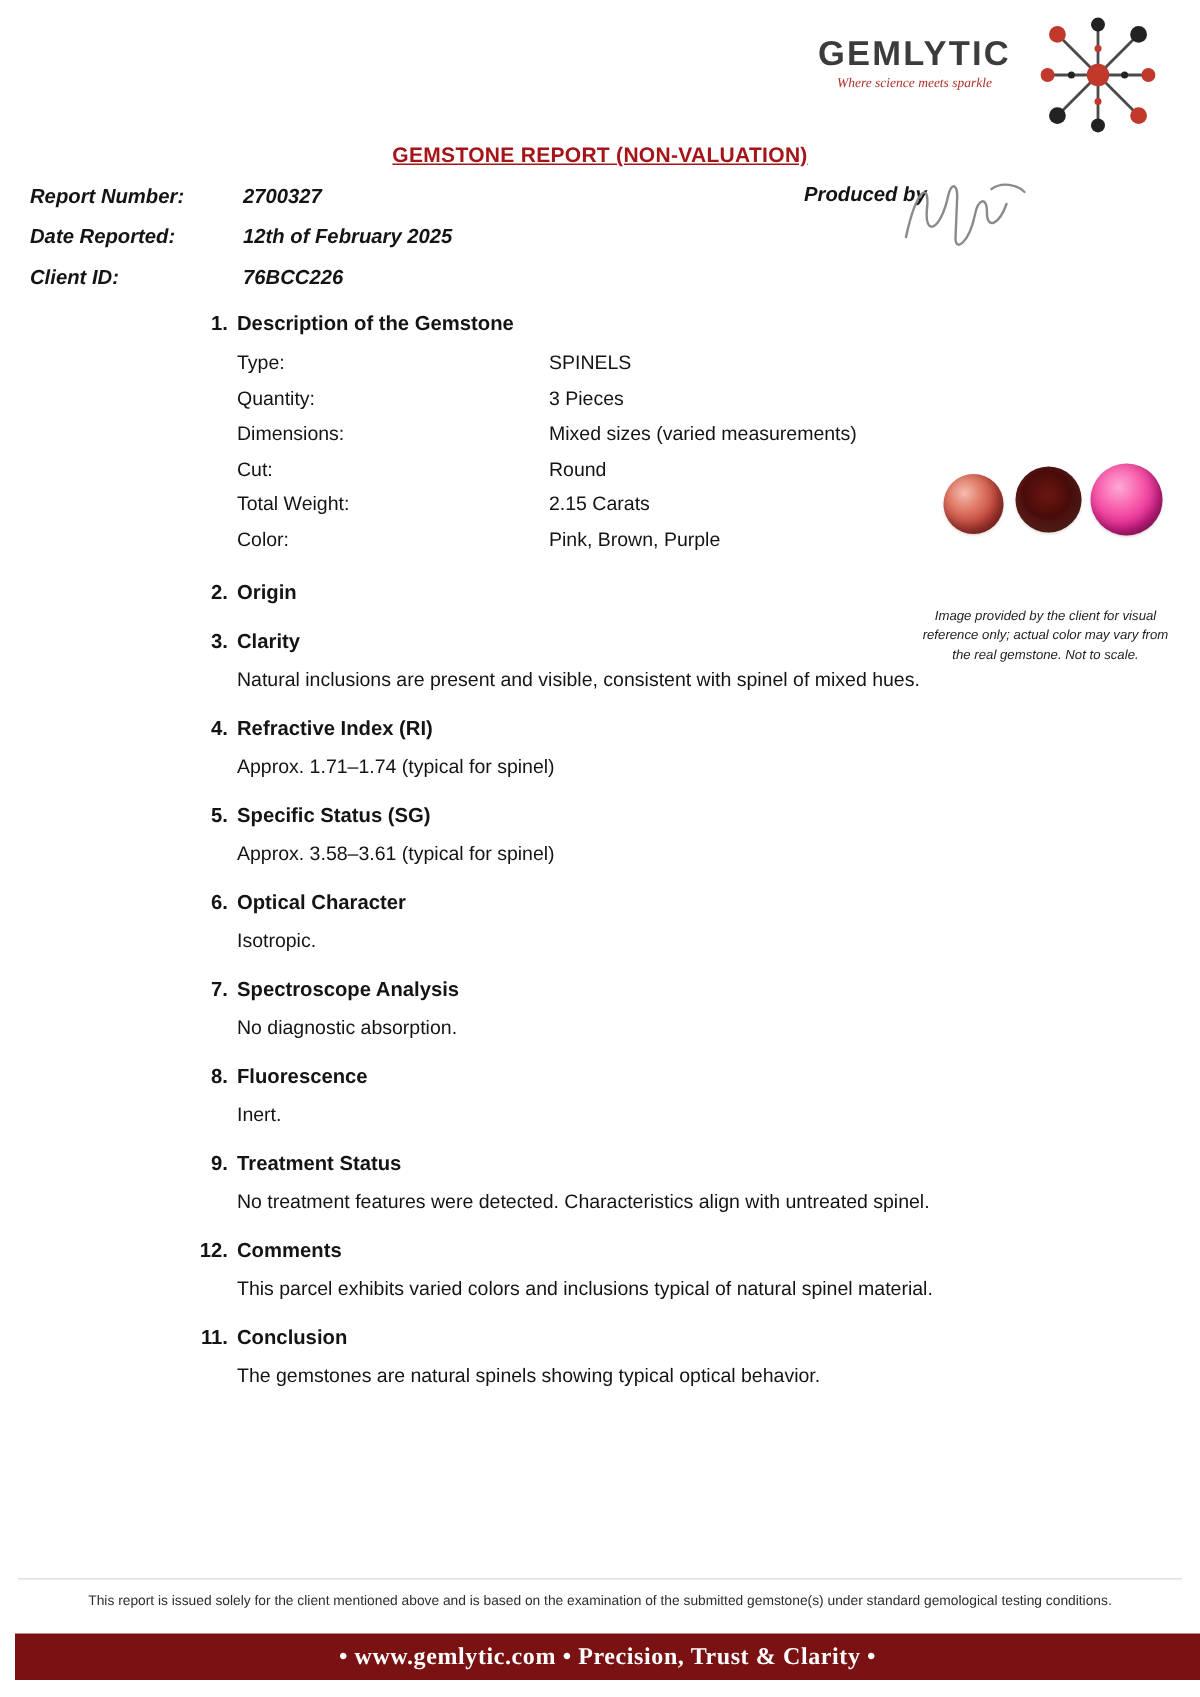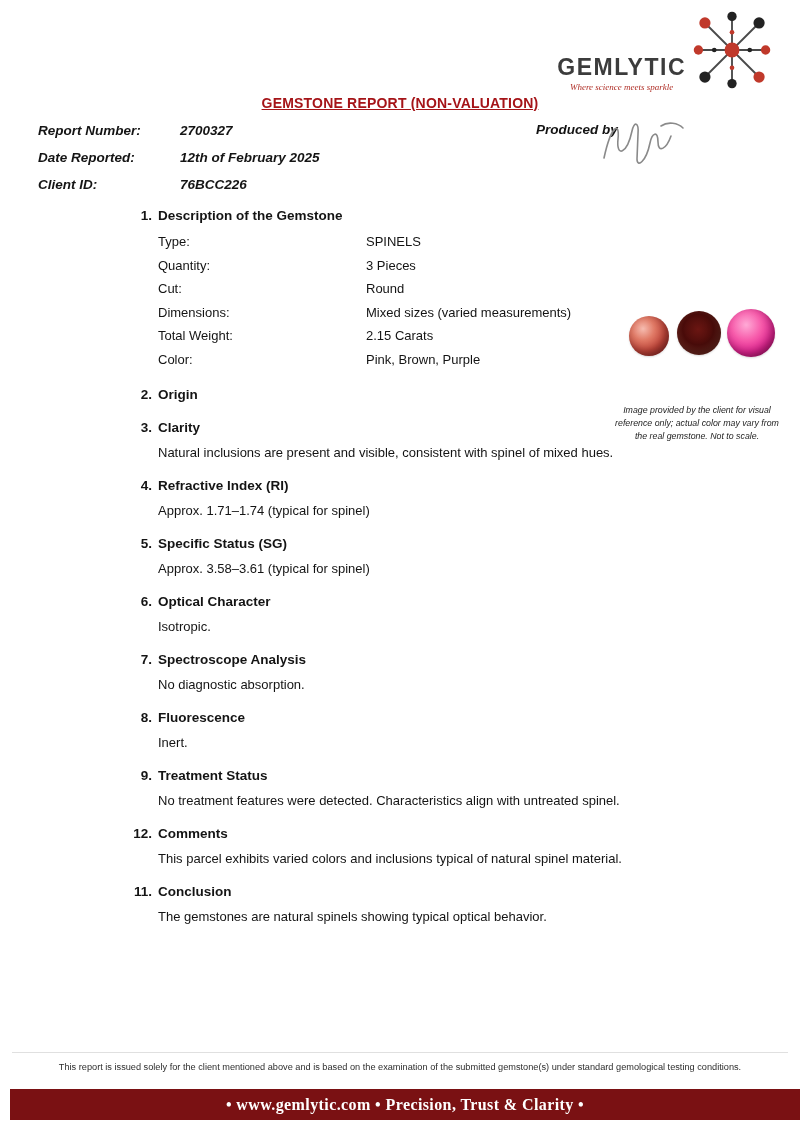--- a/index.html
+++ b/index.html
@@ -4,37 +4,37 @@
 <style>
   * { margin:0; padding:0; box-sizing:border-box; }
   html,body { background:#ffffff; }
   .page {
     position:relative; width:800px; height:1131px; margin:0 auto;
     background:#ffffff; color:#141414; overflow:hidden;
     font-family:"Liberation Sans", sans-serif;
   }
 
   
-  .brand-header { position:absolute; top:8px; right:26px; display:flex; align-items:flex-end; gap:4px; }
+  .brand-header { position:absolute; top:8px; right:26px; display:flex; align-items:flex-start; gap:16px; }
   .brand-textcol { display:flex; flex-direction:column; align-items:center; margin-top:14px; }
   .brand-name { font-size:23px; font-weight:bold; letter-spacing:1.5px; color:#3c3c3c; }
   .brand-tagline { font-family:"Liberation Serif", serif; font-style:italic; font-size:9px; color:#b03028; margin-top:1px; }
   .logo-icon { width:84px; height:84px; }
 
   
   .report-title {
     position:absolute; top:95px; left:0; width:100%;
     text-align:center; font-size:14px; font-weight:bold;
     color:#a51418; text-decoration:underline; letter-spacing:0.2px;
   }
 
   
   .meta { position:absolute; top:117px; left:20px; width:480px; }
   .meta-row { display:flex; height:27px; align-items:center; font-size:13.5px; font-style:italic; font-weight:bold; }
-  .meta-label { width:142px;margin-left:18px; }
+  .meta-label { width:142px; }
   .produced-by { position:absolute; top:122px; left:536px; font-size:13.5px; font-style:italic; font-weight:bold; }
   .signature { position:absolute; top:112px; left:598px; }
 
   
   .main { position:absolute; top:206px; left:0; width:100%; }
   .section { margin-bottom:14px; }
   .sec-head { display:flex; line-height:19px; }
   .sec-num { margin-left:128px; width:24px; text-align:right; margin-right:6px; font-size:13.5px; font-weight:bold; }
   .sec-title { font-size:13.5px; font-weight:bold; }
   .sec-body { margin-left:158px; margin-top:6px; font-size:13px; line-height:19px; max-width:560px; }
@@ -134,26 +134,26 @@
       <div class="kv">
         <div class="kv-row">
           <span class="kv-label">Type:</span>
           <span class="kv-value">SPINELS</span>
         </div>
         <div class="kv-row">
           <span class="kv-label">Quantity:</span>
           <span class="kv-value">3 Pieces</span>
         </div>
         <div class="kv-row">
+          <span class="kv-label">Dimensions:</span>
+          <span class="kv-value">Mixed sizes (varied measurements)</span>
+        </div>
+        <div class="kv-row">
           <span class="kv-label">Cut:</span>
           <span class="kv-value">Round</span>
-        </div>
-        <div class="kv-row">
-          <span class="kv-label">Dimensions:</span>
-          <span class="kv-value">Mixed sizes (varied measurements)</span>
         </div>
         <div class="kv-row">
           <span class="kv-label">Total Weight:</span>
           <span class="kv-value">2.15 Carats</span>
         </div>
         <div class="kv-row">
           <span class="kv-label">Color:</span>
           <span class="kv-value">Pink, Brown, Purple</span>
         </div>
       </div>

